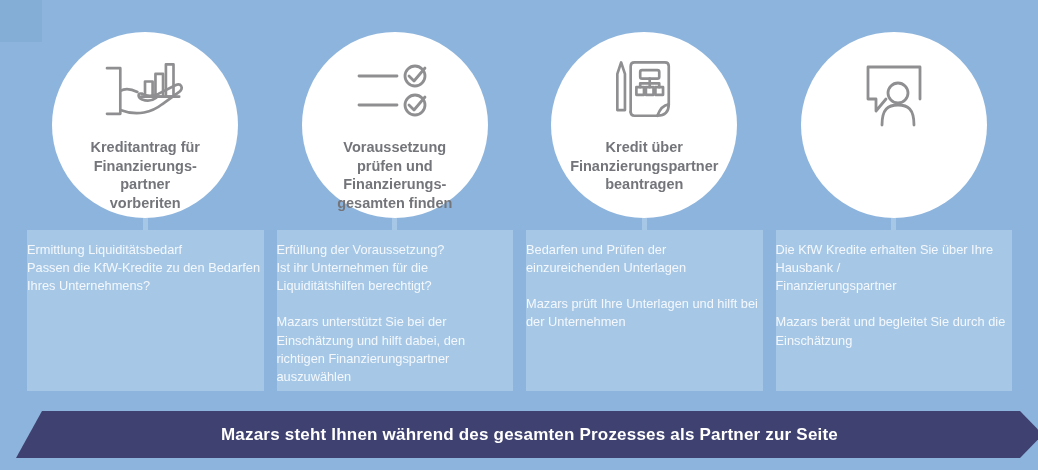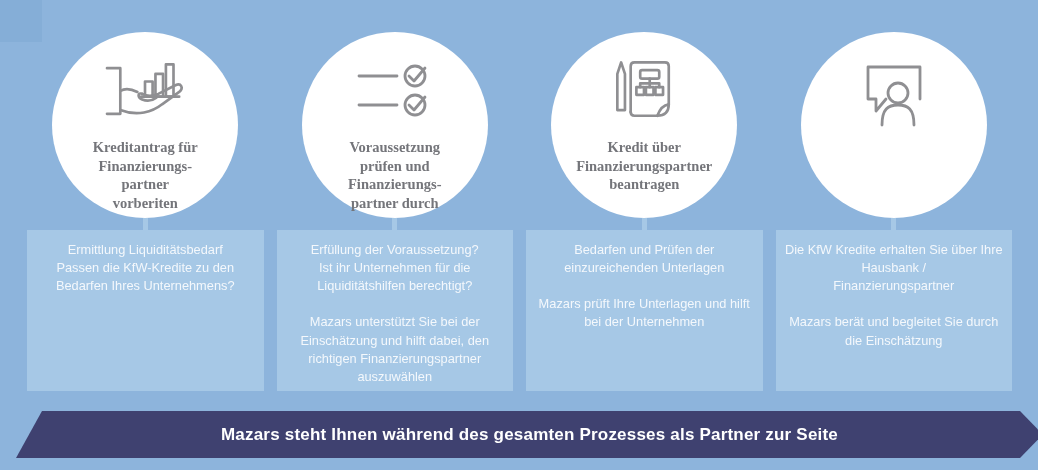--- a/index.html
+++ b/index.html
@@ -15,26 +15,26 @@
   }
   .col{flex:1;display:flex;flex-direction:column;align-items:center;min-width:0;}
   .circle{
     width:186px;height:186px;border-radius:50%;background:#ffffff;
     display:flex;flex-direction:column;align-items:center;box-sizing:border-box;
     padding-top:20px;flex-shrink:0;
   }
   .icon-wrap{height:78px;display:flex;align-items:center;justify-content:center;}
   .step-title{
     margin-top:8px;text-align:center;white-space:pre-line;
-    font-weight:bold;font-size:14.5px;line-height:1.28;color:#74757a;font-family:Liberation Serif, serif;
+    font-weight:bold;font-size:14.5px;line-height:1.28;color:#74757a;
   }
   .connector{width:5px;height:12px;background:#a6c8e6;}
   .panel{
     width:100%;height:161px;background:#a6c8e6;box-sizing:border-box;
-    padding:11px 8px;overflow:hidden;text-align:center;
+    padding:11px 0;overflow:hidden;
   }
   .panel p{
     margin:0 0 18px 0;color:#f4f8fc;font-size:12.8px;line-height:1.42;
     white-space:pre-line;
   }
   .banner{
     position:absolute;left:16px;top:411px;width:1027px;height:47px;
     background:#3f4170;
     clip-path:polygon(26px 0, calc(100% - 23px) 0, 100% 50%, calc(100% - 23px) 100%, 0 100%);
     display:flex;align-items:center;justify-content:center;
@@ -84,21 +84,21 @@
             <circle cx="62" cy="18" r="10"></circle>
             <path d="M56,18 l5,5 l11,-13"></path>
             <path d="M6,47 H44"></path>
             <circle cx="62" cy="47" r="10"></circle>
             <path d="M56,47 l5,5 l11,-13"></path>
           </svg>
         </div>
         <div class="step-title">Voraussetzung
 prüfen und
 Finanzierungs-
-partner durch</div>
+gesamten finden</div>
       </div>
       <div class="connector"></div>
       <div class="panel">
           <p>Erfüllung der Voraussetzung?
 Ist ihr Unternehmen für die Liquiditätshilfen berechtigt?</p>
           <p>Mazars unterstützt Sie bei der Einschätzung und hilft dabei, den richtigen Finanzierungspartner auszuwählen</p>
         </div>
     </div>
 
     <div class="col">

